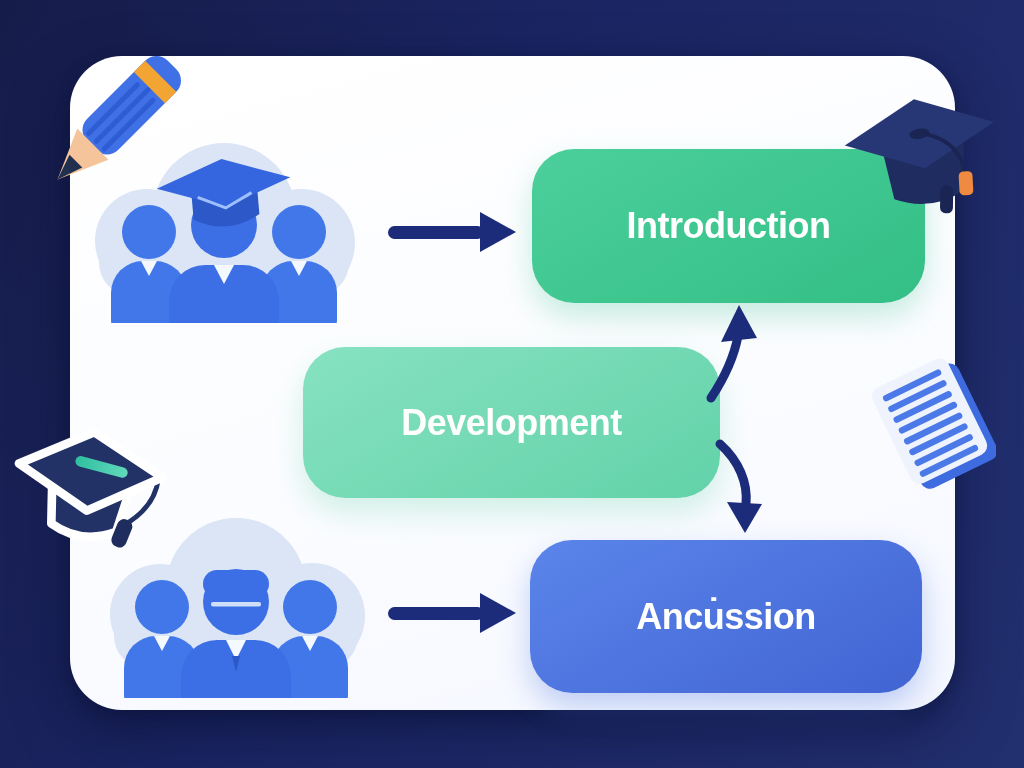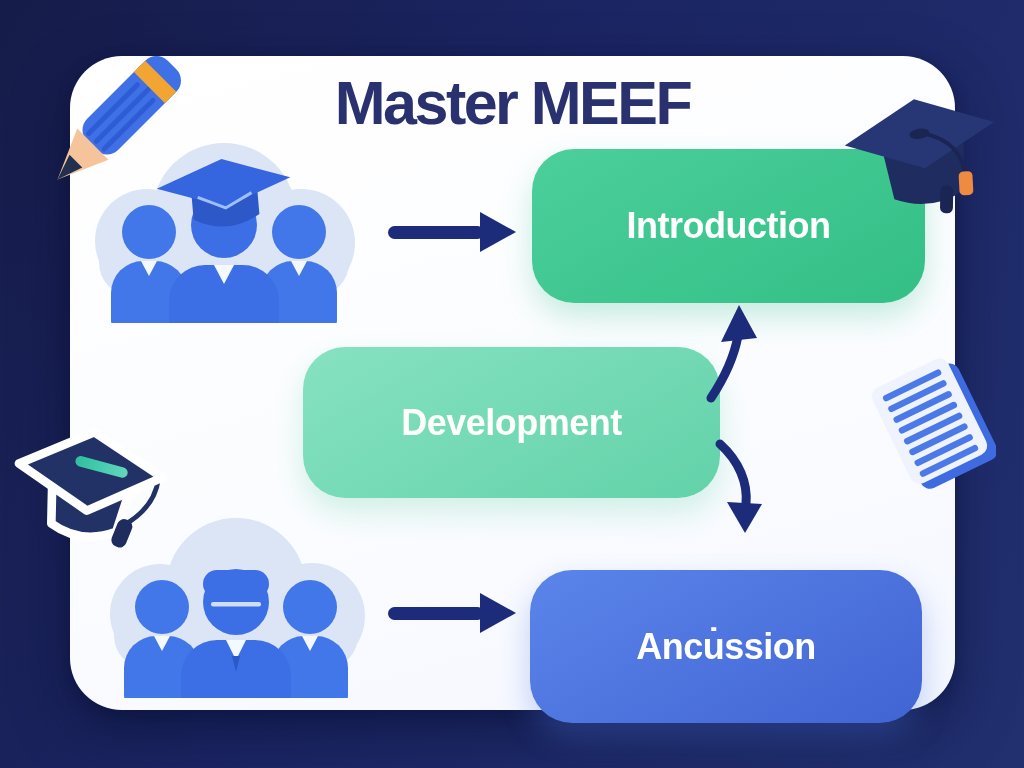--- a/index.html
+++ b/index.html
@@ -20,38 +20,37 @@
     font-size:61px;font-weight:800;letter-spacing:-2.5px;color:#2a316f;
   }
   .node{
     position:absolute;border-radius:42px;display:flex;align-items:center;justify-content:center;
     color:#fff;font-weight:700;font-size:36px;letter-spacing:-0.5px;
     box-sizing:border-box;
     background:linear-gradient(150deg,var(--c1),var(--c2));
   }
   .node-intro{left:462px;top:93px;width:393px;height:154px;box-shadow:0 14px 30px rgba(62,195,145,.28);}
   .node-dev{left:233px;top:291px;width:417px;height:151px;box-shadow:0 14px 30px rgba(110,212,172,.30);text-align:center;}
-  .node-anc{left:460px;top:484px;width:392px;height:153px;box-shadow:0 14px 30px rgba(74,116,221,.32);margin-top:30px;}
+  .node-anc{left:460px;top:484px;width:392px;height:153px;box-shadow:0 14px 30px rgba(74,116,221,.32);}
   .h-arrow{position:absolute;width:132px;height:42px;}
   .h-arrow .shaft{position:absolute;left:0;top:15px;width:96px;height:13px;border-radius:7px;background:var(--arrow,#1c2c7a);}
   .h-arrow .head{position:absolute;left:92px;top:1px;width:0;height:0;border-top:20px solid transparent;border-bottom:20px solid transparent;border-left:36px solid var(--arrow,#1c2c7a);}
   .arrow-top{left:318px;top:155px;}
   .arrow-bottom{left:318px;top:536px;}
   .icon{position:absolute;}
   .overlay{position:absolute;left:0;top:0;z-index:4;pointer-events:none;}
   .overlay path{stroke:var(--arrow,#1c2c7a);}
   .overlay polygon{fill:var(--arrow,#1c2c7a);}
   .abovecard{z-index:5;}
 </style>
 </head>
 <body id="page-root" style="--arrow: #1c2c7a;">
 
 <div class="card">
 
-  <div class="page-title">Master MEEF</div>
 
   <div class="node node-intro" style="--c1: #4ccf9b; --c2: #33bf86;">
     <span>Introduction</span>
   </div>
   <div class="node node-dev" style="--c1: #87e2c1; --c2: #62d2a9;">
     <span>Development</span>
   </div>
   <div class="node node-anc" style="--c1: #5b85ea; --c2: #4164d3;">
     <span>Ancu̇ssion</span>
   </div>

